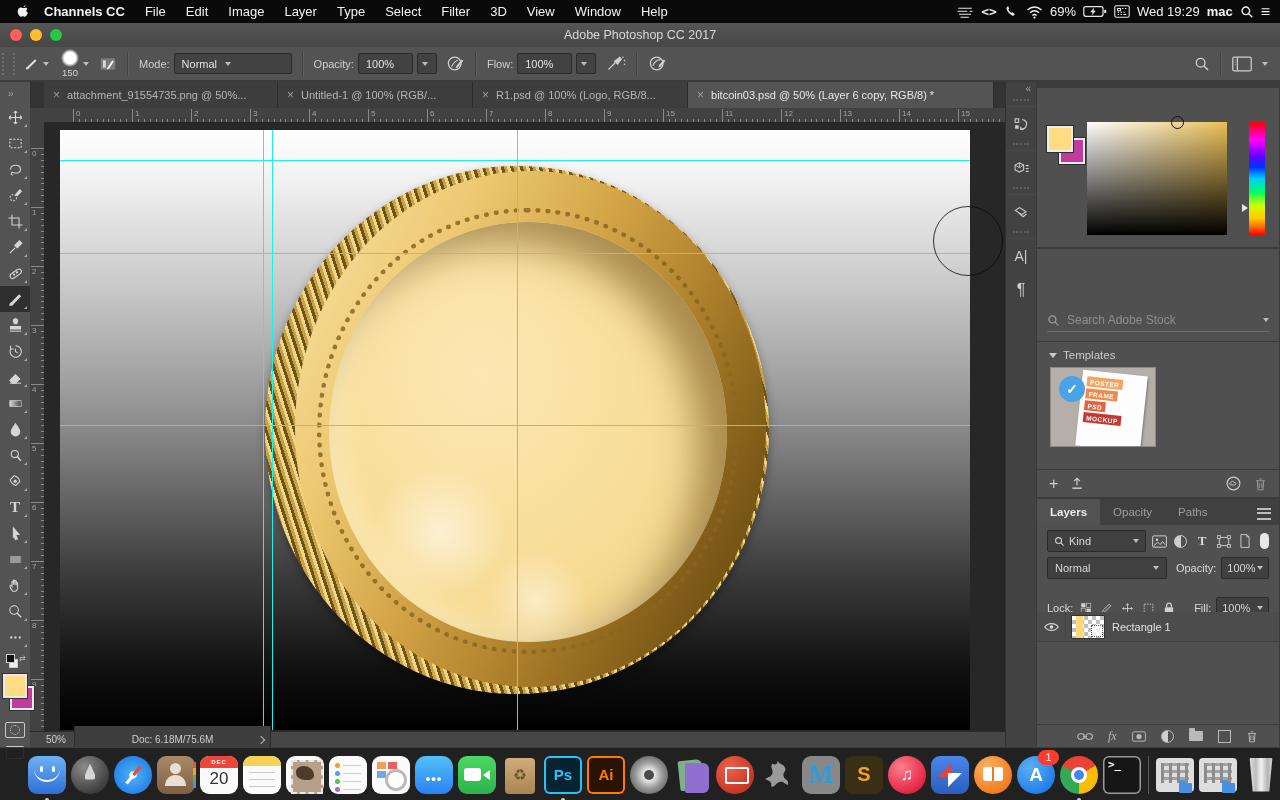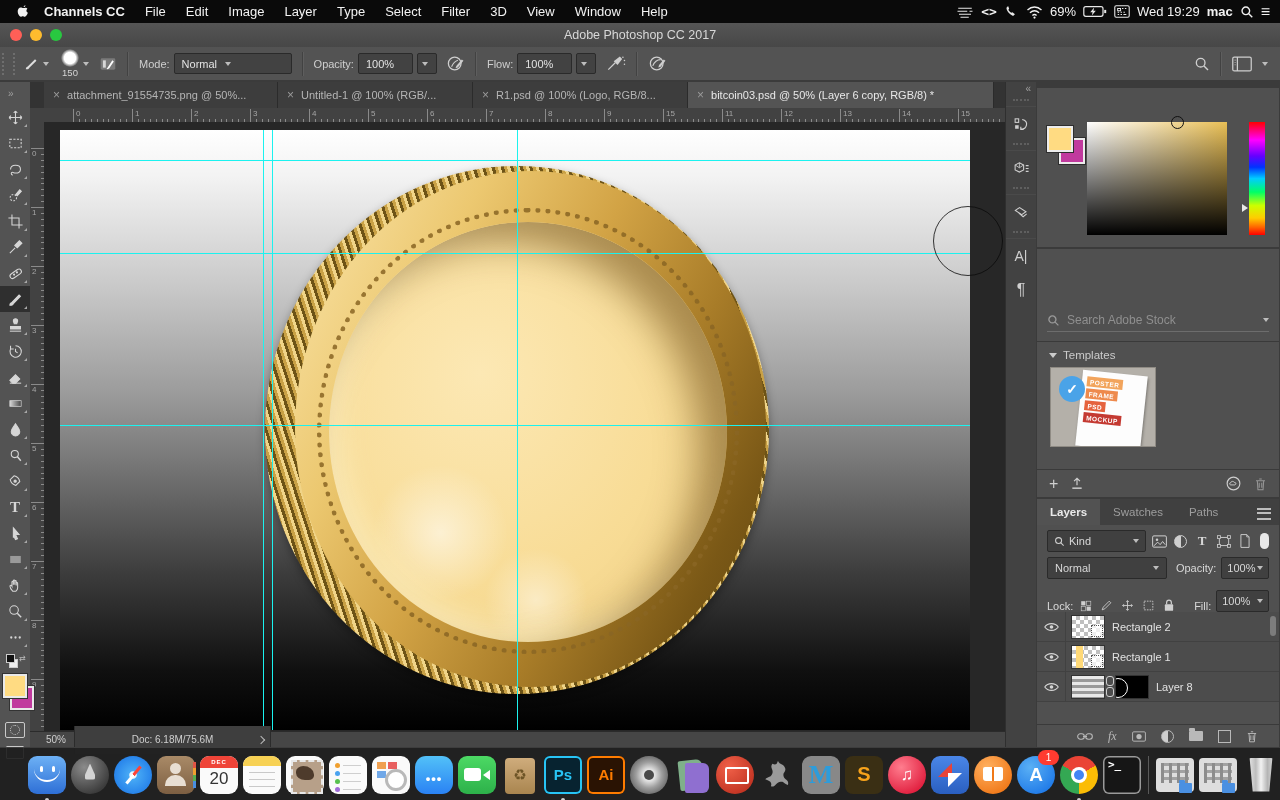--- a/index.html
+++ b/index.html
@@ -1049,21 +1049,21 @@
             <svg width="13" height="14" viewBox="0 0 20 22">
                 <path d="M3 6h14M8 3h4M5 6l1 14h8l1-14M8 9v8M12 9v8" stroke="#b5b5b5" stroke-width="1.6" fill="none"></path>
               </svg>
           </span>
         </div>
       </div>
 
       <div class="panel" style="top:417px;bottom:0;">
         <div class="p-tabs">
           <span class="p-tab active">Layers</span>
-          <span class="p-tab">Swatches</span>
+          <span class="p-tab">Opacity</span>
           <span class="p-tab">Paths</span>
           <span class="p-menu"></span>
         </div>
 
         <div class="lr-row" style="top:31px;">
           <span class="kind-select">
             <span style="display:flex;align-items:center;gap:4px;">
               <svg width="11" height="11" viewBox="0 0 24 24" stroke="#cfcfcf" stroke-width="2.4" fill="none">
                   <circle cx="10" cy="10" r="6.5"></circle>
                   <path d="m15 15 6 6"></path>
@@ -1108,21 +1108,21 @@
             <span>Normal</span>
               <span class="caret"></span>
           </span>
           <span style="margin-left:4px;">Opacity:</span>
           <span class="mini-select">
             <span>100%</span>
               <span class="caret"></span>
           </span>
         </div>
 
-        <div class="lr-row" style="top:91px;align-items:flex-end;">
+        <div class="lr-row" style="top:98px;">
           <span>Lock:</span>
           <span class="f-ic">
             <svg width="12" height="12" viewBox="0 0 20 20">
                 <rect x="2" y="2" width="7" height="7" fill="#cfcfcf"></rect>
                 <rect x="11" y="2" width="7" height="7" fill="none" stroke="#cfcfcf"></rect>
                 <rect x="2" y="11" width="7" height="7" fill="none" stroke="#cfcfcf"></rect>
                 <rect x="11" y="11" width="7" height="7" fill="#cfcfcf"></rect>
               </svg>
           </span>
           <span class="f-ic">
@@ -1147,63 +1147,33 @@
               </svg>
           </span>
           <span style="margin-left:12px;">Fill:</span>
           <span class="mini-select">
             <span>100%</span>
               <span class="caret"></span>
           </span>
         </div>
 
         <div class="layerrows" style="top:113px;">
-          <div class="layerrow">
-            <span class="eyecell">
-              <svg width="15" height="10" viewBox="0 0 20 12">
-                  <path d="M1 6c4-6 14-6 18 0-4 6-14 6-18 0z" fill="none" stroke="#d5d5d5" stroke-width="1.4"></path>
-                  <circle cx="10" cy="6" r="2.4" fill="#d5d5d5"></circle>
-                </svg>
-            </span>
-            <span class="thumb">
-                <span class="vbadge"></span>
-              </span>
-            <span class="lname">Rectangle 2</span>
-            <span class="scrollpill" style="top:4px;"></span>
-          </div>
           <div class="layerrow">
             <span class="eyecell">
               <svg width="15" height="10" viewBox="0 0 20 12">
                   <path d="M1 6c4-6 14-6 18 0-4 6-14 6-18 0z" fill="none" stroke="#d5d5d5" stroke-width="1.4"></path>
                   <circle cx="10" cy="6" r="2.4" fill="#d5d5d5"></circle>
                 </svg>
             </span>
             <span class="thumb">
                 <span class="ystrip"></span>
                 <span class="vbadge"></span>
               </span>
             <span class="lname">Rectangle 1</span>
           </div>
-          <div class="layerrow">
-            <span class="eyecell">
-              <svg width="15" height="10" viewBox="0 0 20 12">
-                  <path d="M1 6c4-6 14-6 18 0-4 6-14 6-18 0z" fill="none" stroke="#d5d5d5" stroke-width="1.4"></path>
-                  <circle cx="10" cy="6" r="2.4" fill="#d5d5d5"></circle>
-                </svg>
-            </span>
-            <span class="gradthumb"></span>
-            <span class="chain">
-                <i></i>
-                <i></i>
-              </span>
-            <span class="maskthumb">
-                <i></i>
-              </span>
-            <span class="lname">Layer 8</span>
-          </div>
         </div>
 
         <div class="layers-bottom">
           <span>
             <svg width="16" height="9" viewBox="0 0 24 12">
                 <rect x="1" y="2" width="10" height="8" rx="4" fill="none" stroke="#b9b9b9" stroke-width="1.6"></rect>
                 <rect x="13" y="2" width="10" height="8" rx="4" fill="none" stroke="#b9b9b9" stroke-width="1.6"></rect>
                 <path d="M9 6h6" stroke="#b9b9b9" stroke-width="1.6"></path>
               </svg>
           </span>

